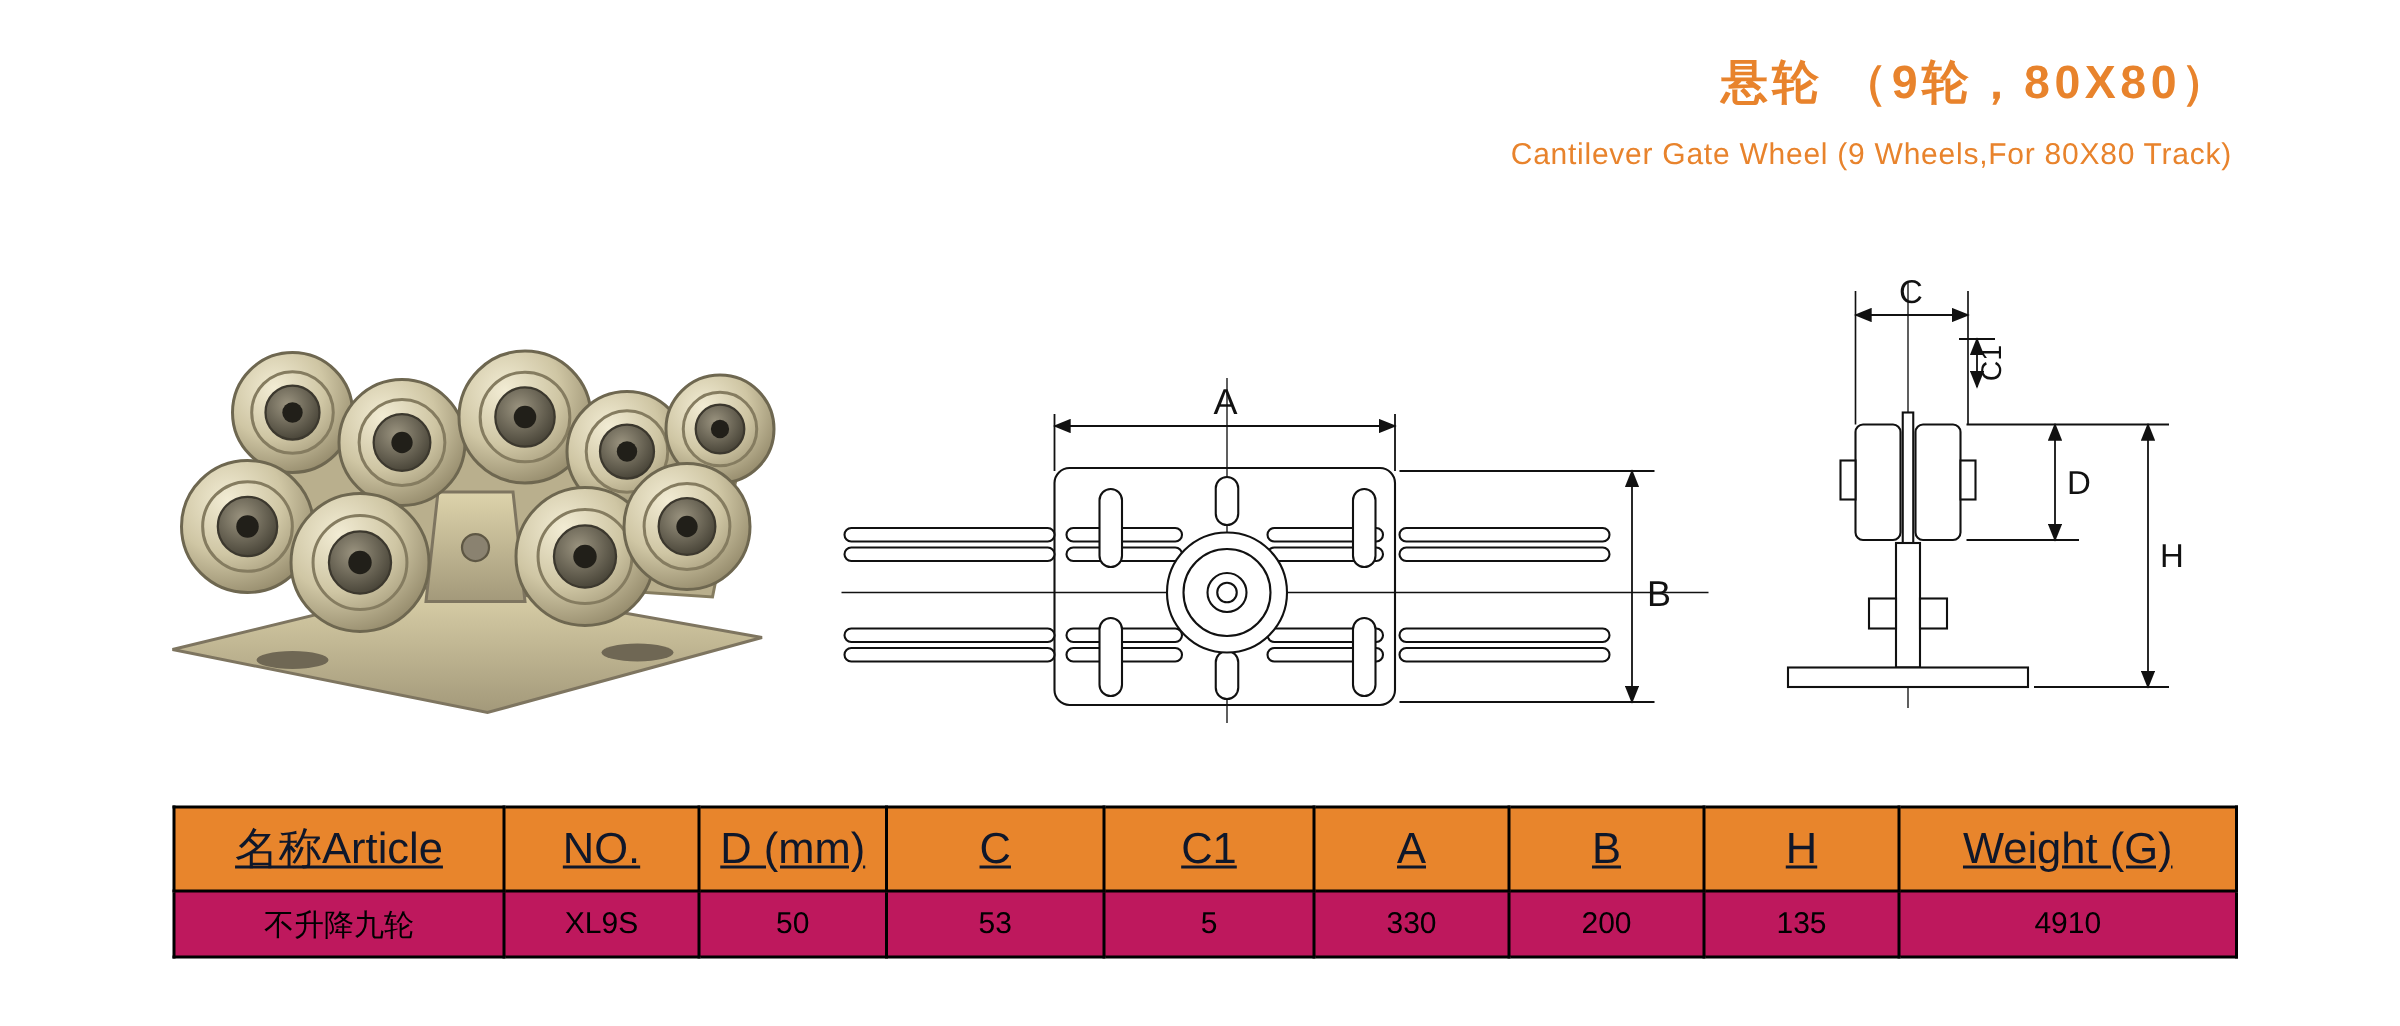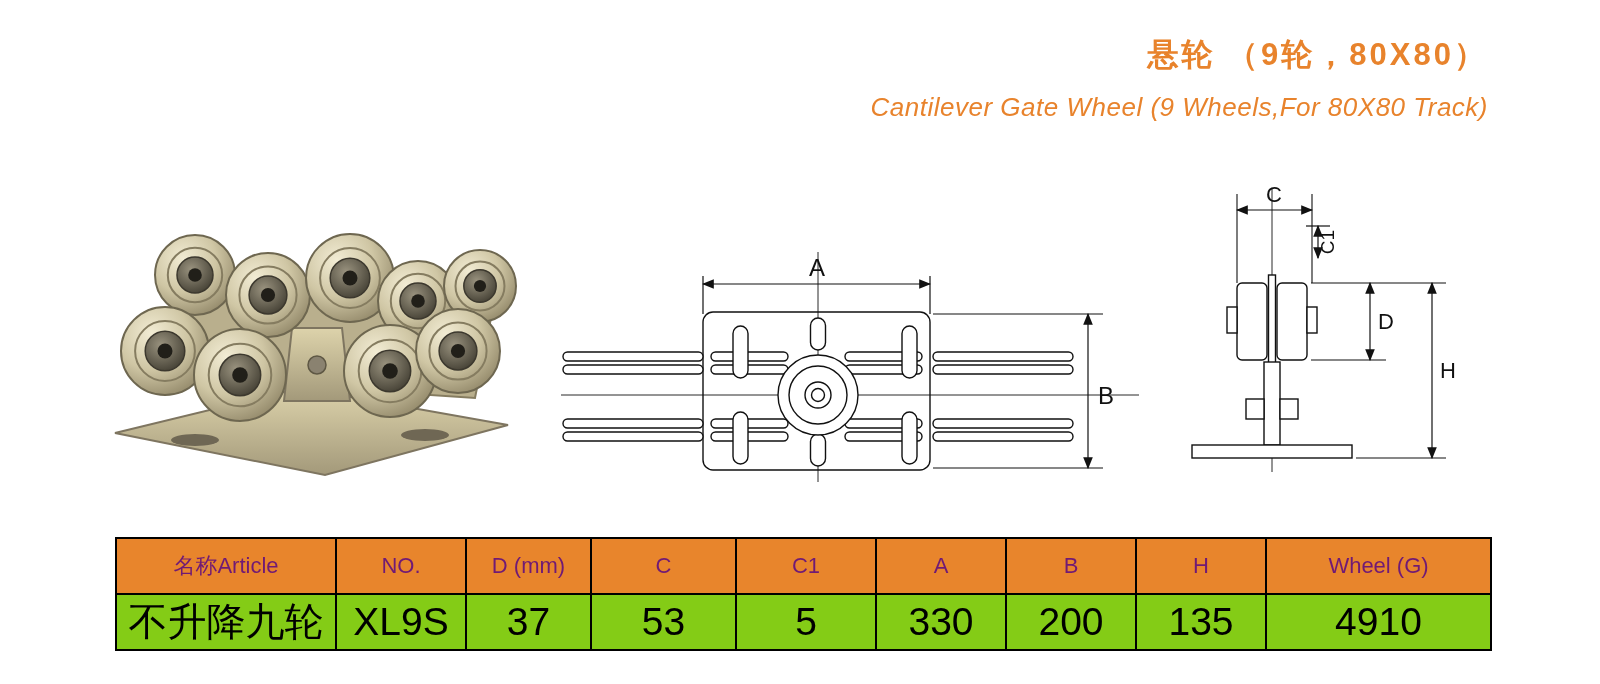--- a/index.html
+++ b/index.html
@@ -2,34 +2,34 @@
 <html><head>
 <meta charset="utf-8">
 <style>
   html,body{margin:0;padding:0;background:#ffffff;}
   .page{
     position:relative;width:1600px;height:684px;background:#ffffff;
     font-family:"Liberation Sans", sans-serif;overflow:hidden;color:#111;
   }
   .titles{position:absolute;top:34px;right:112px;text-align:right;color:#e8832c;margin-left:20px;}
   .title-zh{font-size:31px;font-weight:bold;letter-spacing:3px;margin-bottom:16px;}
-  .title-en{font-size:26px;font-weight:400;letter-spacing:0.5px;font-style:italic;}
+  .title-en{font-size:20px;font-weight:400;letter-spacing:0.5px;}
   .photo{position:absolute;left:100px;top:183px;width:430px;height:310px;}
   .drawing-top{position:absolute;left:555px;top:180px;width:590px;height:310px;}
   .drawing-side{position:absolute;left:1180px;top:180px;width:310px;height:300px;}
   table.spec{
     position:absolute;left:115px;top:537px;width:1375px;
     border-collapse:collapse;table-layout:fixed;text-align:center;
   }
   table.spec th{
-    background:#e8852c;color:#701a75;font-size:22px;font-weight:400;
-    height:54px;border:2px solid #000;padding:0;
+    background:#e8852c;color:#0f172a;font-size:29px;font-weight:400;
+    height:54px;border:2px solid #000;padding:0;text-decoration:underline;
   }
   table.spec td{
-    background:#84cc16;color:#000;font-size:39px;font-weight:400;
+    background:#be185d;color:#000;font-size:20px;font-weight:400;
     height:42px;border:2px solid #000;padding:0;
   }
   svg text{font-family:"Liberation Sans", sans-serif;fill:#111;}
 </style>
 </head>
 <body>
 
 <div class="page">
 
   <div class="titles">
@@ -259,28 +259,28 @@
     <thead>
       <tr>
         <th>名称Article</th>
         <th>NO.</th>
         <th>D (mm)</th>
         <th>C</th>
         <th>C1</th>
         <th>A</th>
         <th>B</th>
         <th>H</th>
-        <th>Wheel (G)</th>
+        <th>Weight (G)</th>
       </tr>
     </thead>
     <tbody>
       <tr>
         <td>不升降九轮</td>
         <td>XL9S</td>
-        <td>37</td>
+        <td>50</td>
         <td>53</td>
         <td>5</td>
         <td>330</td>
         <td>200</td>
         <td>135</td>
         <td>4910</td>
       </tr>
     </tbody>
   </table>
 

